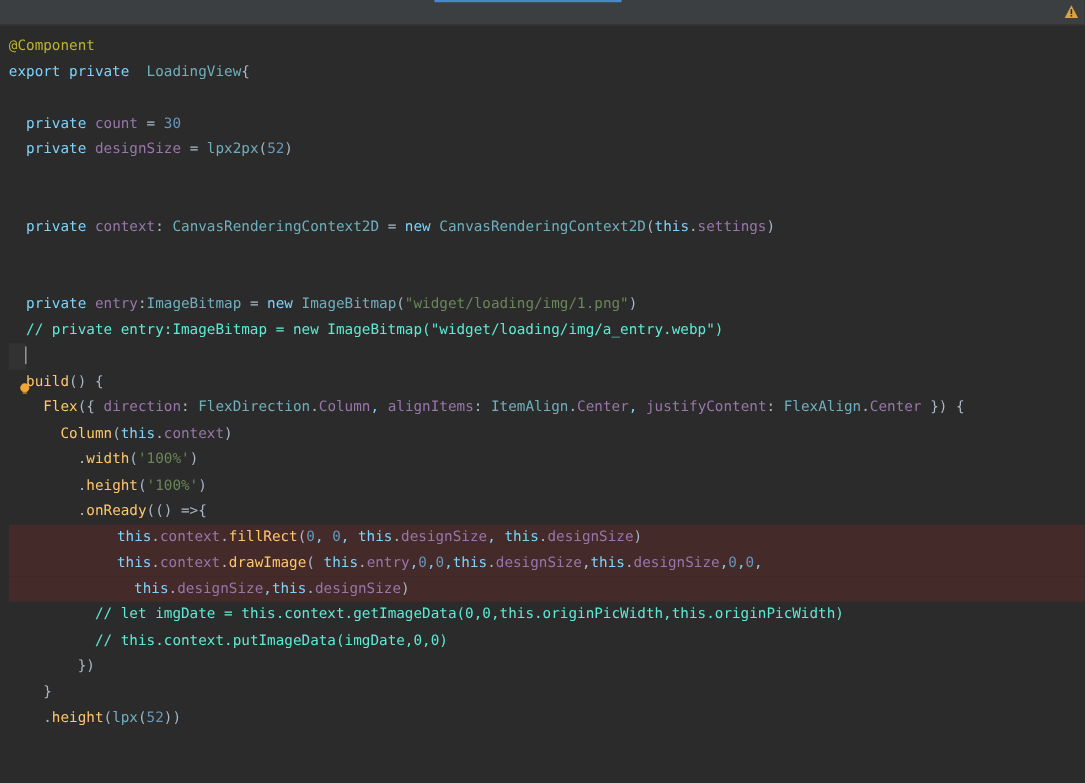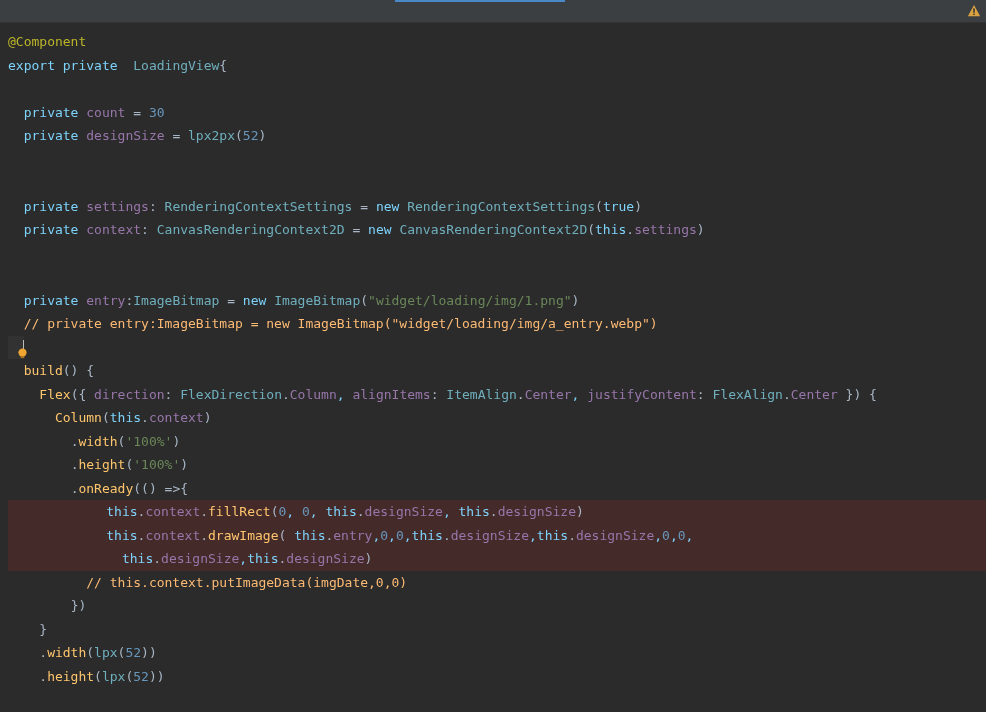--- a/index.html
+++ b/index.html
@@ -58,21 +58,21 @@
     margin-left: -1px;
   }
 
   .yellow { color: #bbb529; }
   .orange { color: #7dd3fc; }
   .purple { color: #9876aa; }
   .cyan   { color: #6fafbd; }
   .func   { color: #ffc66d; }
   .num    { color: #6897bb; }
   .str    { color: #6a8759; }
-  .grey   { color: #fdba74; margin-top: 12px; }
+  .grey   { color: #5eead4; margin-top: 12px; }
   .plain  { color: #a9b7c6; }
 </style>
 </head>
 <body>
 
 <div class="top-bar">
   <div class="top-bar-accent"></div>
   <svg class="warn-icon" viewBox="0 0 16 16">
     <path d="M8 1 L15 14 L1 14 Z" fill="#d9a343"></path>
     <rect x="7.2" y="5" width="1.6" height="5" fill="#2b2b2b"></rect>
@@ -87,35 +87,34 @@
     <rect x="4" y="9" width="4" height="2" fill="#b07722"></rect>
   </svg>
 
 <div class="line"><span class="yellow">@Component</span></div>
 <div class="line"><span class="orange">export</span> <span class="orange">private</span>  <span class="cyan">LoadingView</span><span class="plain">{</span></div>
 <div class="line">&nbsp;</div>
 <div class="line">  <span class="orange">private</span> <span class="purple">count</span><span class="plain"> = </span><span class="num">30</span></div>
 <div class="line">  <span class="orange">private</span> <span class="purple">designSize</span><span class="plain"> = </span><span class="cyan">lpx2px</span><span class="plain">(</span><span class="num">52</span><span class="plain">)</span></div>
 <div class="line">&nbsp;</div>
 <div class="line">&nbsp;</div>
-<div class="line">  <span class="orange">private</span> <span class="purple">settings</span><span class="plain">: </span><span class="cyan">RenderingContextSettings</span><span class="plain"> = </span><span class="orange">new</span> <span class="cyan">RenderingContextSettings</span><span class="plain">(</span><span class="orange">true</span><span class="plain">)</span></div>
 <div class="line">  <span class="orange">private</span> <span class="purple">context</span><span class="plain">: </span><span class="cyan">CanvasRenderingContext2D</span><span class="plain"> = </span><span class="orange">new</span> <span class="cyan">CanvasRenderingContext2D</span><span class="plain">(</span><span class="orange">this</span><span class="plain">.</span><span class="purple">settings</span><span class="plain">)</span></div>
 <div class="line">&nbsp;</div>
 <div class="line">&nbsp;</div>
 <div class="line">  <span class="orange">private</span> <span class="purple">entry</span><span class="plain">:</span><span class="cyan">ImageBitmap</span><span class="plain"> = </span><span class="orange">new</span> <span class="cyan">ImageBitmap</span><span class="plain">(</span><span class="str">"widget/loading/img/1.png"</span><span class="plain">)</span></div>
 <div class="line">  <span class="grey">// private entry:ImageBitmap = new ImageBitmap("widget/loading/img/a_entry.webp")</span></div>
 <div class="line"><span class="cursor-line">  <span class="cursor"></span></span></div>
 <div class="line">  <span class="func">build</span><span class="plain">() {</span></div>
 <div class="line">    <span class="func">Flex</span><span class="plain">({ </span><span class="purple">direction</span><span class="plain">: </span><span class="cyan">FlexDirection</span><span class="plain">.</span><span class="purple">Column</span><span class="orange">, </span><span class="purple">alignItems</span><span class="plain">: </span><span class="cyan">ItemAlign</span><span class="plain">.</span><span class="purple">Center</span><span class="orange">, </span><span class="purple">justifyContent</span><span class="plain">: </span><span class="cyan">FlexAlign</span><span class="plain">.</span><span class="purple">Center</span><span class="plain"> }) {</span></div>
 <div class="line">      <span class="func">Column</span><span class="plain">(</span><span class="orange">this</span><span class="plain">.</span><span class="purple">context</span><span class="plain">)</span></div>
 <div class="line">        <span class="plain">.</span><span class="func">width</span><span class="plain">(</span><span class="str">'100%'</span><span class="plain">)</span></div>
 <div class="line">        <span class="plain">.</span><span class="func">height</span><span class="plain">(</span><span class="str">'100%'</span><span class="plain">)</span></div>
 <div class="line">        <span class="plain">.</span><span class="func">onReady</span><span class="plain">(() =&gt;{</span></div>
 <div class="line err-bg">          <span class="orange">this</span><span class="plain">.</span><span class="purple">context</span><span class="plain">.</span><span class="func">fillRect</span><span class="plain">(</span><span class="num">0</span><span class="orange">, </span><span class="num">0</span><span class="orange">, </span><span class="orange">this</span><span class="plain">.</span><span class="purple">designSize</span><span class="orange">, </span><span class="orange">this</span><span class="plain">.</span><span class="purple">designSize</span><span class="plain">)</span></div>
 <div class="line err-bg">          <span class="orange">this</span><span class="plain">.</span><span class="purple">context</span><span class="plain">.</span><span class="func">drawImage</span><span class="plain">( </span><span class="orange">this</span><span class="plain">.</span><span class="purple">entry</span><span class="orange">,</span><span class="num">0</span><span class="orange">,</span><span class="num">0</span><span class="orange">,</span><span class="orange">this</span><span class="plain">.</span><span class="purple">designSize</span><span class="orange">,</span><span class="orange">this</span><span class="plain">.</span><span class="purple">designSize</span><span class="orange">,</span><span class="num">0</span><span class="orange">,</span><span class="num">0</span><span class="orange">,</span></div>
 <div class="line err-bg">            <span class="orange">this</span><span class="plain">.</span><span class="purple">designSize</span><span class="orange">,</span><span class="orange">this</span><span class="plain">.</span><span class="purple">designSize</span><span class="plain">)</span></div>
+<div class="line">          <span class="grey">// let imgDate = this.context.getImageData(0,0,this.originPicWidth,this.originPicWidth)</span></div>
 <div class="line">          <span class="grey">// this.context.putImageData(imgDate,0,0)</span></div>
 <div class="line">        <span class="plain">})</span></div>
 <div class="line">    <span class="plain">}</span></div>
-<div class="line">    <span class="plain">.</span><span class="func">width</span><span class="plain">(</span><span class="cyan">lpx</span><span class="plain">(</span><span class="num">52</span><span class="plain">))</span></div>
 <div class="line">    <span class="plain">.</span><span class="func">height</span><span class="plain">(</span><span class="cyan">lpx</span><span class="plain">(</span><span class="num">52</span><span class="plain">))</span></div>
 
 </div>
 
 </body></html>

